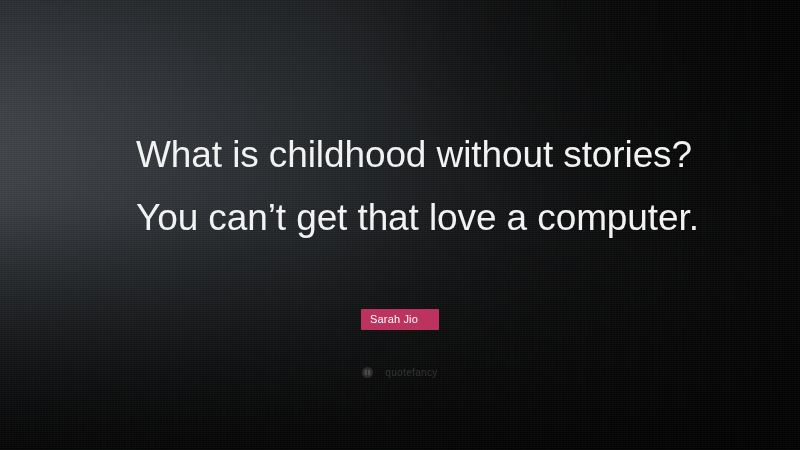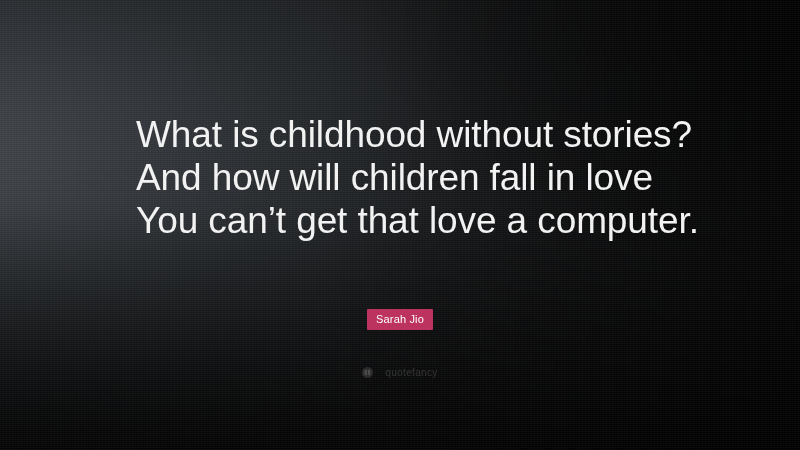--- a/index.html
+++ b/index.html
@@ -90,39 +90,40 @@
     width: 560px;
   }
   .quote-line {
     font-size: 37px;
     line-height: 43px;
     font-weight: 300;
     color: #f2f2f2;
     letter-spacing: -0.1px;
     white-space: nowrap;
     text-rendering: optimizeLegibility;
+    margin-top: 20px;
   }
 
   .author-wrap {
     position: absolute;
     left: 0;
     right: 0;
     top: 309px;
     display: flex;
     justify-content: center;
   }
   .author-badge {
     display: inline-block;
     background: #bd3360;
     color: #ffffff;
     font-size: 11px;
     font-weight: 400;
     line-height: 11px;
     letter-spacing: 0.15px;
-    padding: 5px 9px 5px 9px;
+    padding: 5px 21px 5px 9px;
     border-radius: 1px;
   }
 
   .watermark {
     position: absolute;
     left: 0;
     right: 0;
     top: 367px;
     display: flex;
     align-items: center;
@@ -156,21 +157,20 @@
   <div class="bg-base"></div>
   <div class="bg-shade-bottom"></div>
   <div class="bg-shade-right"></div>
   <div class="bg-shade-topright"></div>
   <div class="bg-noise"></div>
 
   <div class="content">
 
     <div class="quote-block">
       <div class="quote-line">What is childhood without stories?</div>
-      <div class="quote-line">And how will children fall in love</div>
       <div class="quote-line">You can’t get that love a computer.</div>
     </div>
 
     <div class="author-wrap">
       <span class="author-badge">Sarah Jio</span>
     </div>
 
     <div class="watermark">
       <span class="wm-logo">
         <svg width="7" height="7" viewBox="0 0 7 7" aria-hidden="true">

